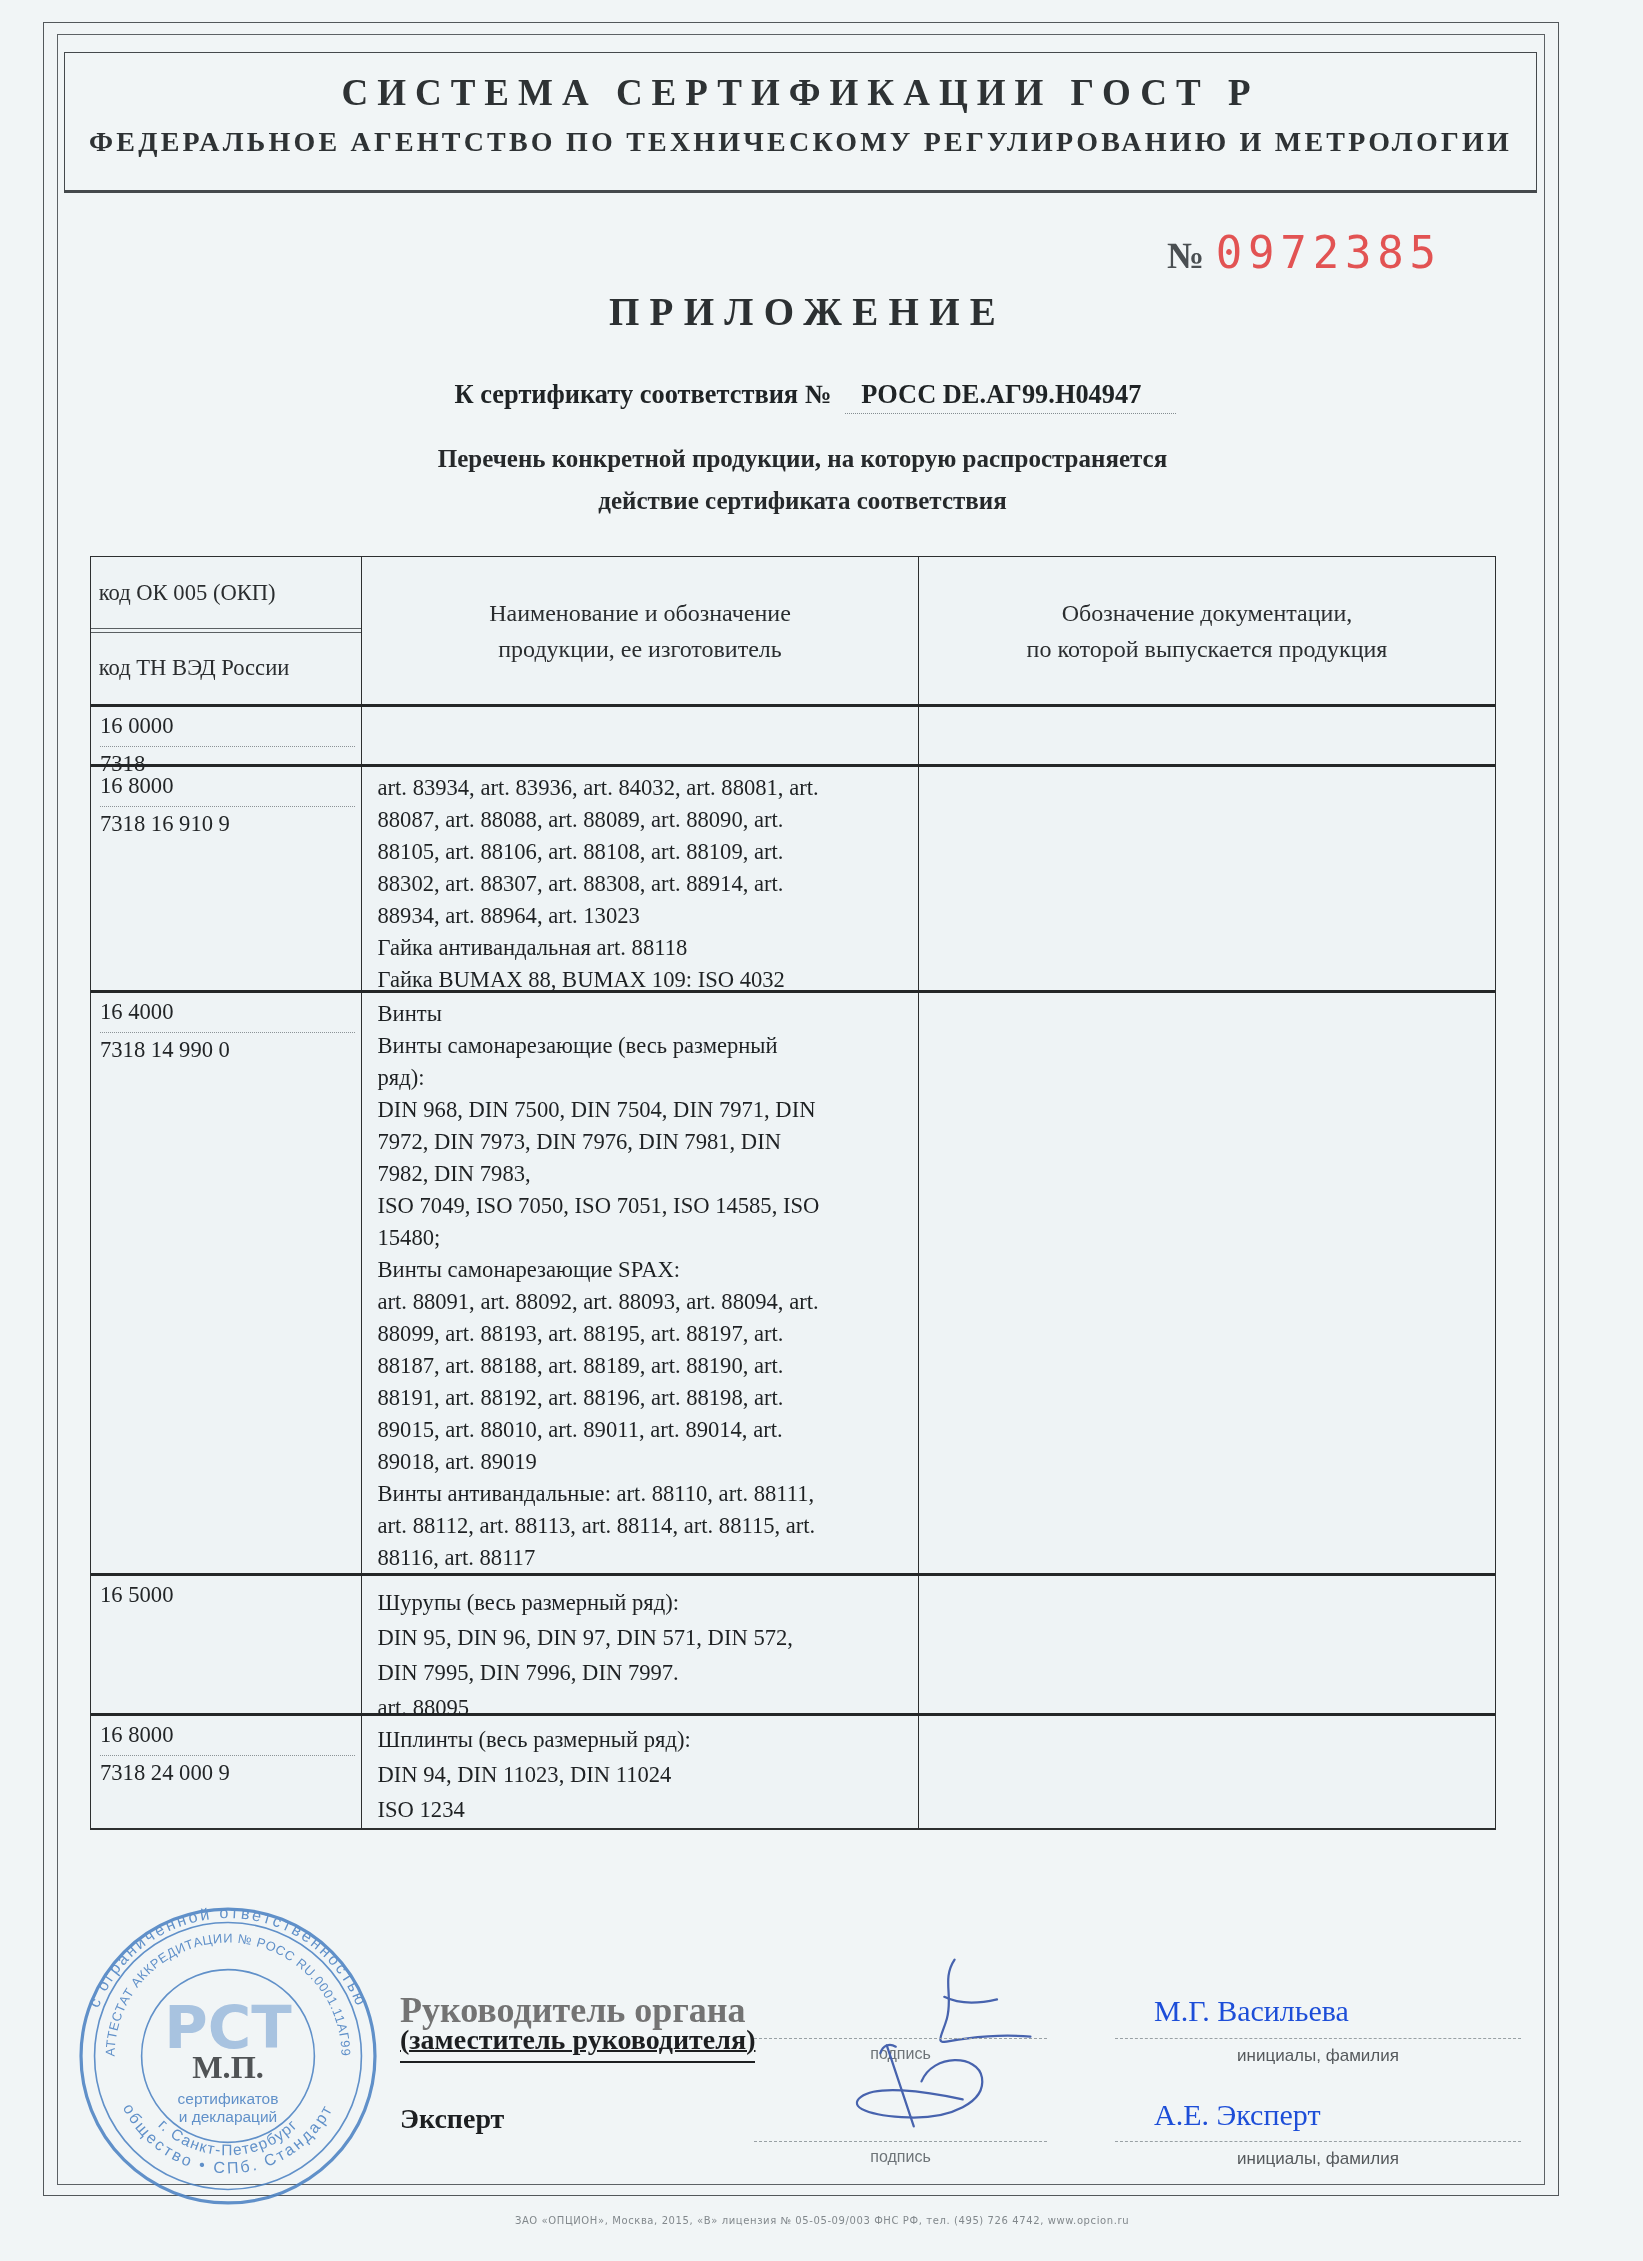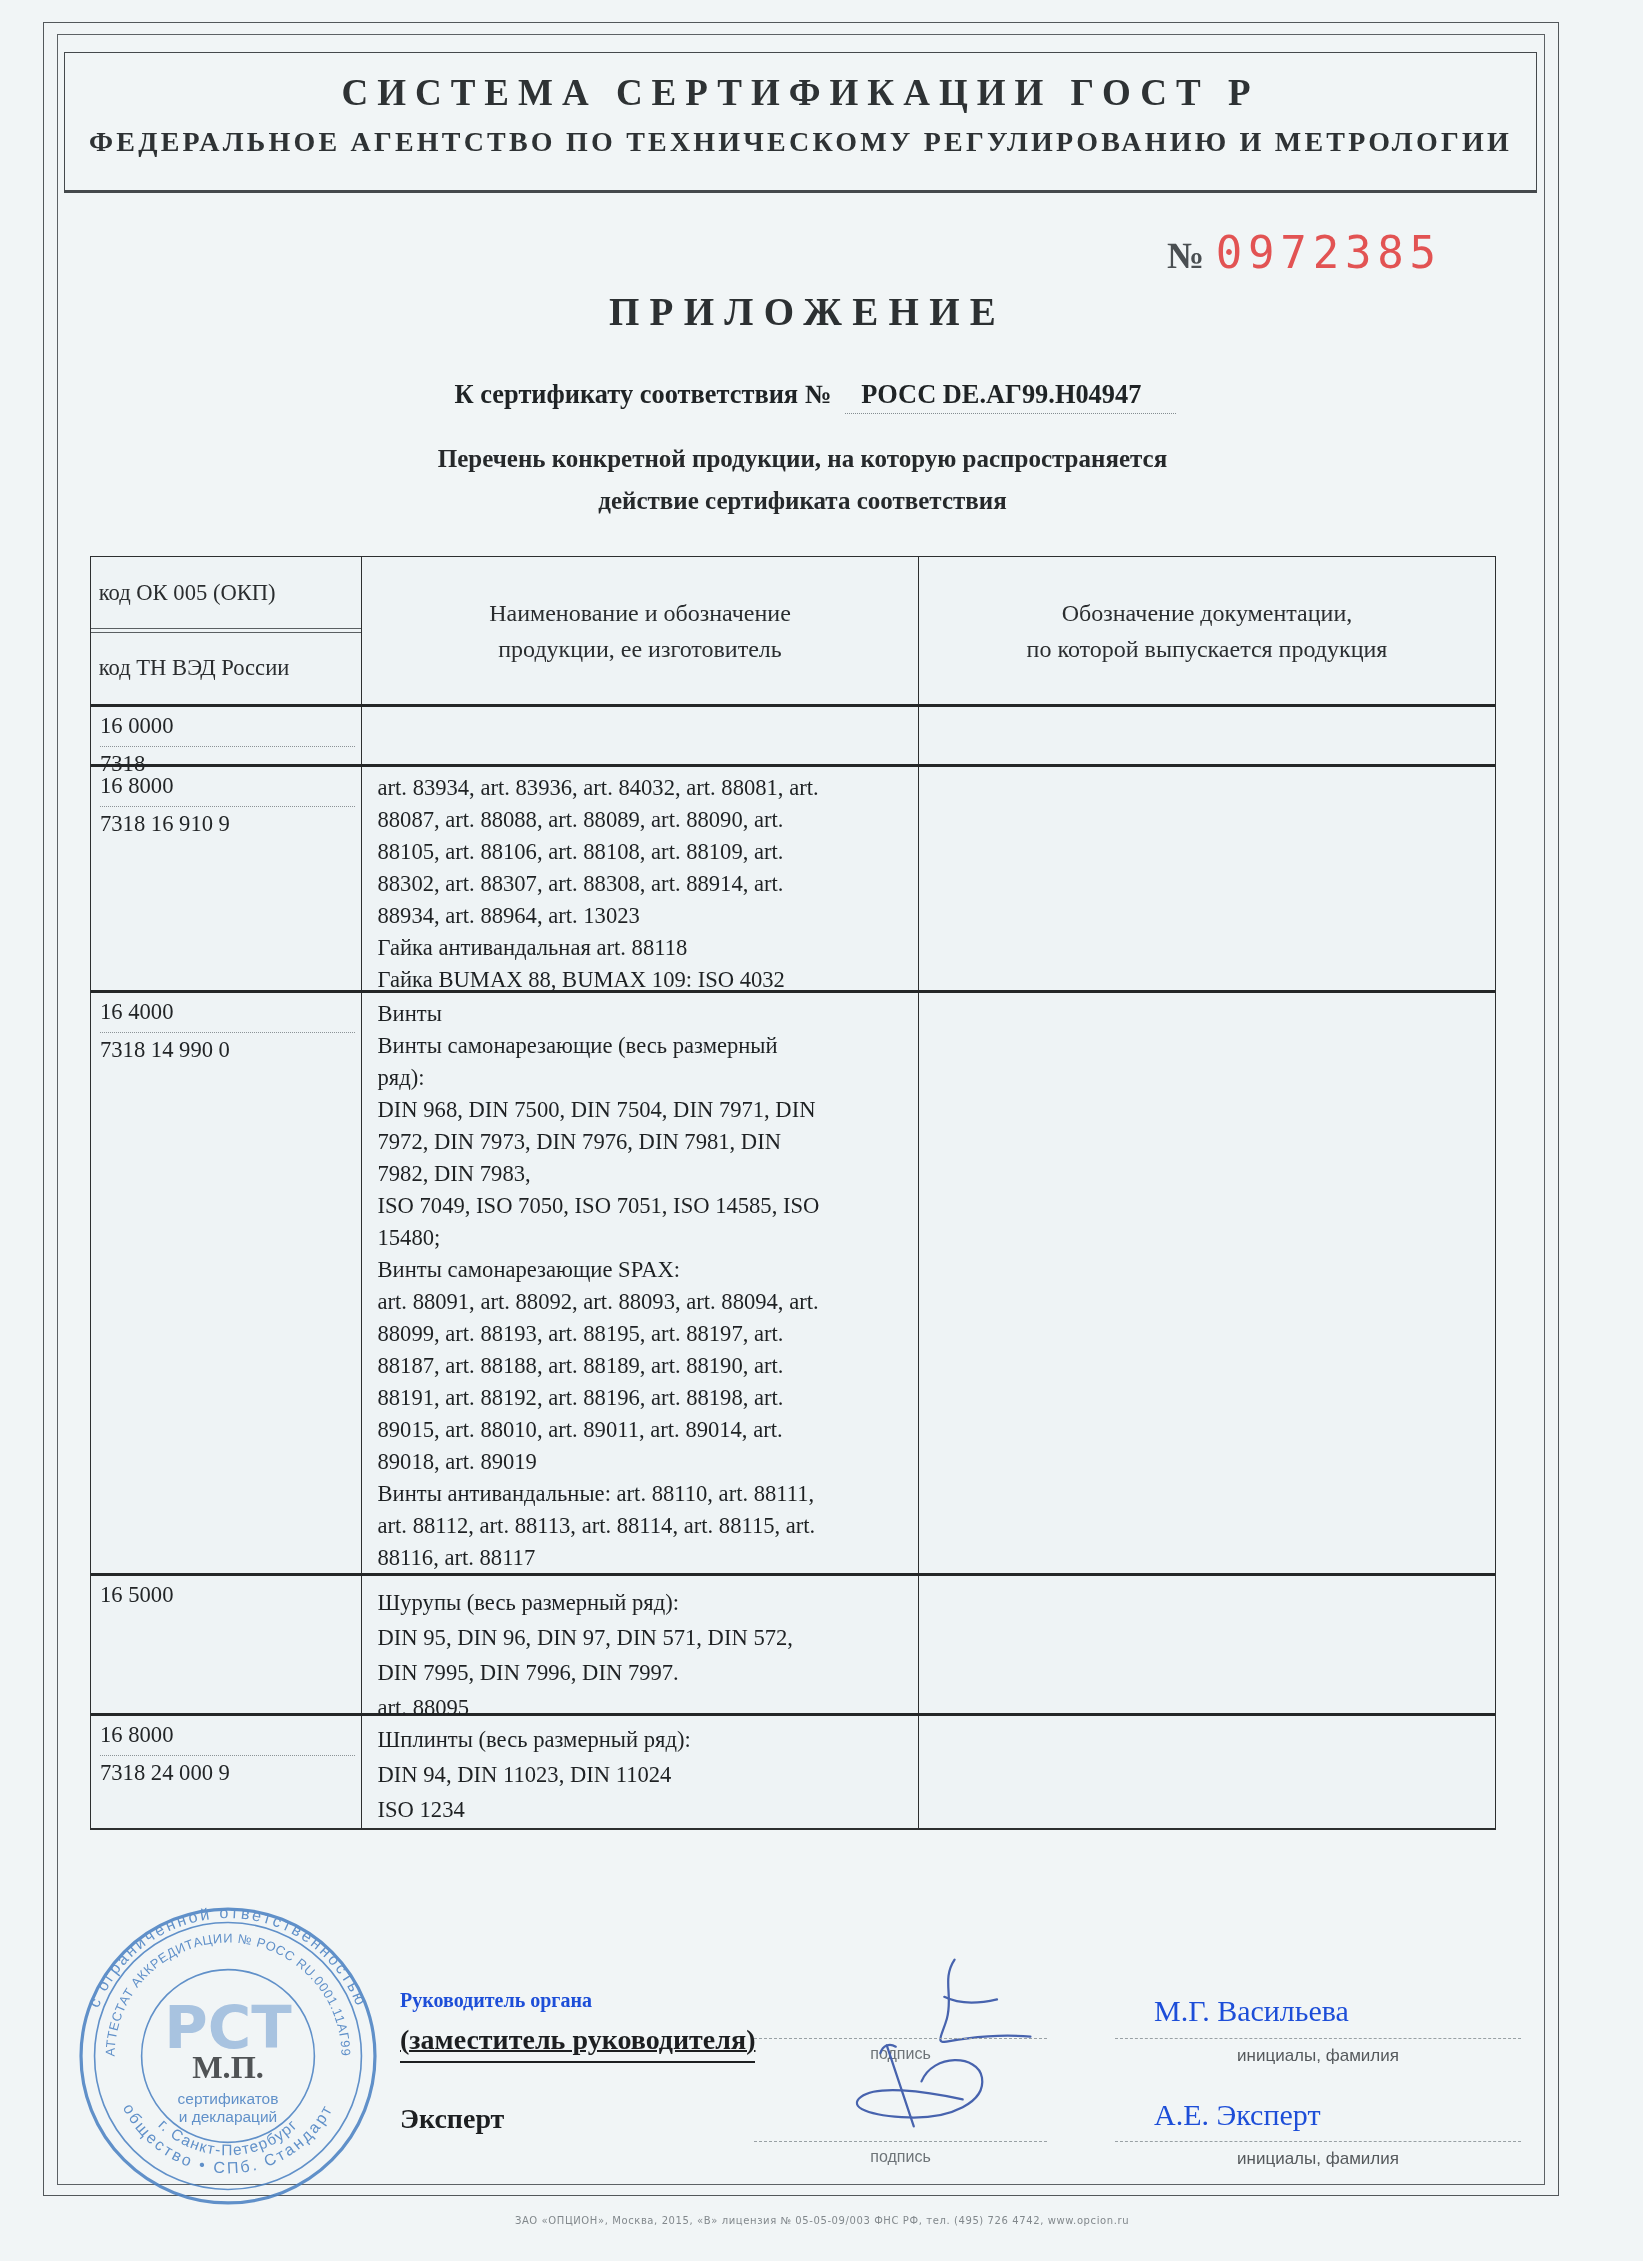--- a/index.html
+++ b/index.html
@@ -45,21 +45,21 @@
   .hcc{display:flex;align-items:center;justify-content:center;text-align:center;
        font-size:24px;line-height:36px;color:#2a2d2f;white-space:pre-line;}
   .codecell{padding:6.4px 6.4px 0 9px;font-size:22.6px;color:#222527;}
   .okp{display:block;padding-bottom:6.4px;}
   .dots .okp{border-bottom:1.9px dotted #8c9397;margin-bottom:3.9px;}
   .tnved{display:block;}
   .prod{padding:5.2px 7.7px 0 15.5px;font-size:22.6px;line-height:32px;color:#1e2123;white-space:pre-line;}
   .rD .prod{padding-top:9px;line-height:35px;}
   .rE .prod{padding-top:6.4px;line-height:35px;}
   
-  .role1a{left:400px;top:1989px;font-size:20px;font-weight:bold;color:#1d4ed8;}
+  .role1a{left:400px;top:1989px;font-size:36px;font-weight:bold;color:#737373;}
   .role1b{left:400px;top:2024px;font-size:28px;font-weight:bold;color:#1d1f21;
           text-decoration:underline;text-decoration-thickness:1.9px;border-bottom:2.6px solid #1d1f21;
           padding-bottom:5px;}
   .role2{left:400px;top:2103px;font-size:28px;font-weight:bold;color:#1d1f21;font-family:Liberation Serif, serif;}
   .sigline{height:0;border-top:1.3px dashed #99a1a5;}
   .sigline1{left:754px;top:2038px;width:293px;}
   .sigline2{left:754px;top:2141px;width:293px;}
   .cap{font-family:"Liberation Sans",sans-serif;color:#6e7478;font-size:16px;text-align:center;}
   .cap1{left:754px;top:2045px;width:293px;}
   .cap2{left:754px;top:2148px;width:293px;}

